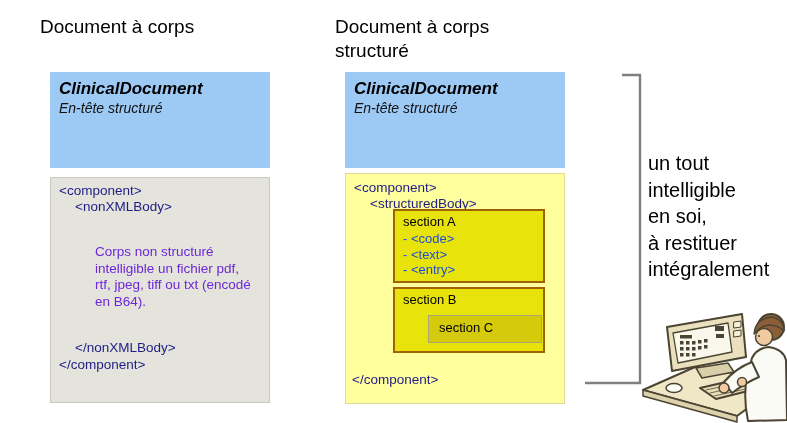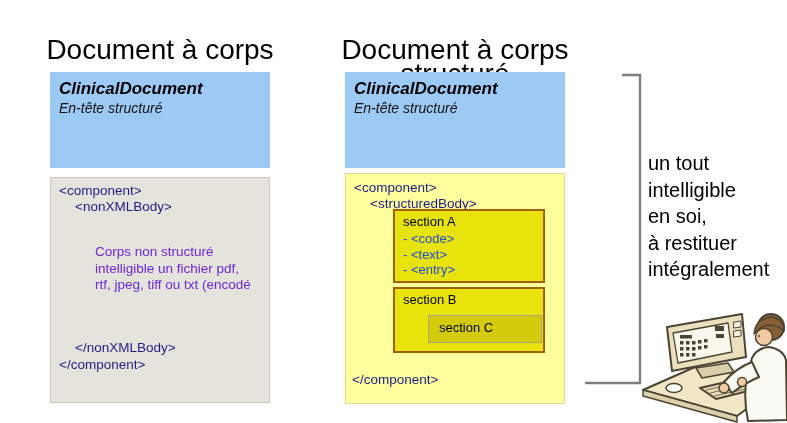--- a/index.html
+++ b/index.html
@@ -2,21 +2,21 @@
 <html><head>
 <meta charset="utf-8">
 <style>
   html,body{margin:0;padding:0;background:#ffffff;}
   #stage{
     position:relative;width:787px;height:423px;background:#ffffff;overflow:hidden;
     font-family:"Liberation Sans", sans-serif;color:#000;
   }
   .abs{position:absolute;}
   .col-title{
-    width:240px;text-align:center;font-size:28px;line-height:24px;color:#000;margin-top:23px;
+    width:240px;text-align:left;font-size:19px;line-height:24px;color:#000;
   }
   .hdr-box{
     width:220px;height:96px;background:#9DC9F5;
   }
   .hdr-title{position:absolute;left:9px;top:7px;font-size:17px;font-weight:bold;color:#000;font-style:italic;}
   .hdr-sub{position:absolute;left:9px;top:28px;font-size:14px;font-style:italic;color:#111;}
   .body-gray{
     width:220px;height:226px;background:#E4E4DC;border:1px solid #C9C9C1;box-sizing:border-box;
   }
   .body-yellow{
@@ -58,20 +58,21 @@
     <div class="hdr-sub">En-tête structuré</div>
   </div>
 
   <div class="abs body-gray" style="left:50px;top:177px;">
     <div class="xmltag" style="left:8px;top:5px;">&lt;component&gt;</div>
     <div class="xmltag" style="left:24px;top:21px;">&lt;nonXMLBody&gt;</div>
     <div class="desc">
       <div>Corps non structuré</div>
       <div>intelligible un fichier pdf,</div>
       <div>rtf, jpeg, tiff ou txt (encodé</div>
+      <div>en B64).</div>
     </div>
     <div class="xmltag" style="left:24px;top:162px;">&lt;/nonXMLBody&gt;</div>
     <div class="xmltag" style="left:8px;top:179px;">&lt;/component&gt;</div>
   </div>
 
   <div class="abs hdr-box" style="left:345px;top:72px;">
     <div class="hdr-title">ClinicalDocument</div>
     <div class="hdr-sub">En-tête structuré</div>
   </div>
 

